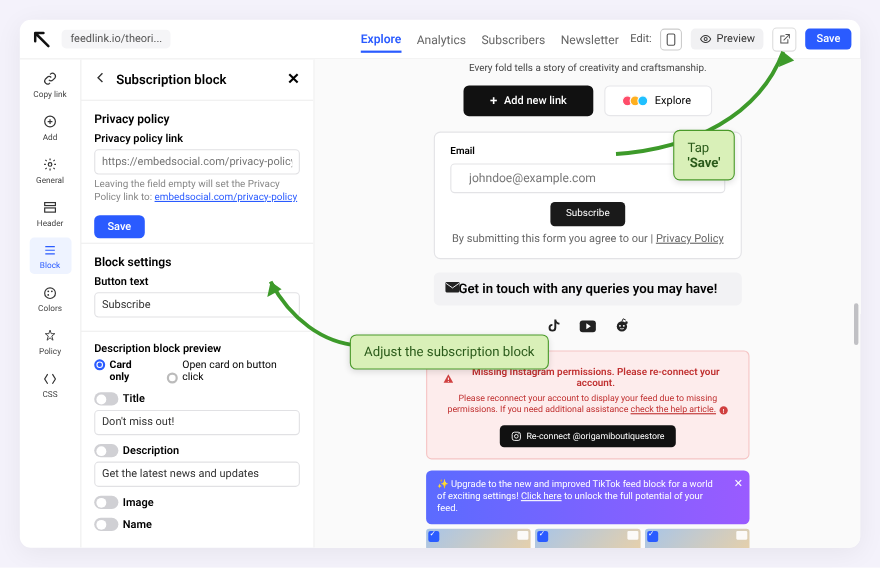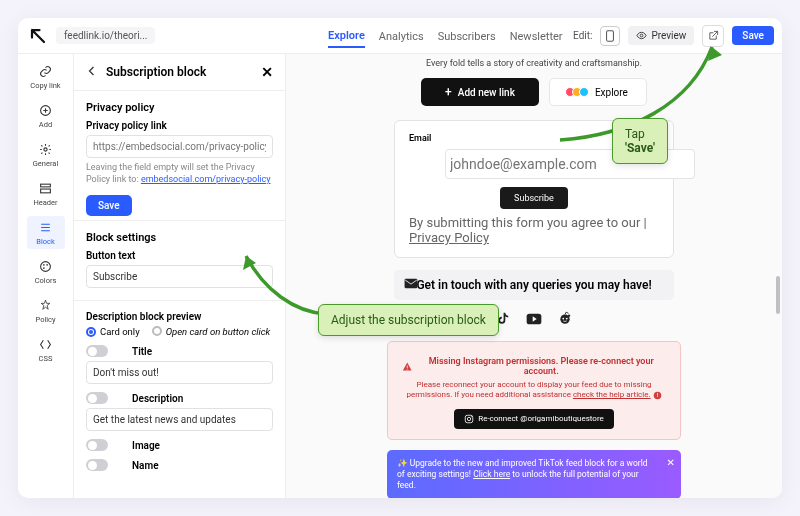--- a/index.html
+++ b/index.html
@@ -39,38 +39,38 @@
   .field-label { font-size: 10px; font-weight: 600; margin-bottom: 4px; }
   .input { width: 100%; border: 1px solid #e1e1e4; border-radius: 4px; padding: 5px 6px; font-size: 10px; color: #333; background:#fff; }
   .input.placeholder { color:#999; }
   .helper { font-size: 9px; color: #888; margin-top: 4px; line-height: 1.3; }
   .helper a { color: #2a5bff; text-decoration: underline; }
   .save-sm { background: #2a5bff; color: #fff; border: none; border-radius: 5px; padding: 5px 12px; font-size: 10px; font-weight:500; margin-top:10px; cursor:pointer; }
   .radio-row { display: flex; gap: 12px; font-size: 9.5px; align-items:center; margin-bottom:8px; }
   .radio { width: 10px; height: 10px; border-radius: 50%; border: 2px solid #2a5bff; display:inline-block; position:relative; }
   .radio.checked::after { content:''; position:absolute; inset:1px; background:#2a5bff; border-radius:50%; }
   .radio.unchecked { border-color:#bbb; }
-  .toggle-row { display: flex; align-items: center; gap: 24px; font-size: 10px; font-weight:600; margin: 8px 0 4px; }
+  .toggle-row { display: flex; align-items: center; gap: 4px; font-size: 10px; font-weight:600; margin: 8px 0 4px; }
   .toggle { width: 22px; height: 12px; background: #d0d0d4; border-radius: 8px; position: relative; cursor:pointer; }
   .toggle::after { content:''; position:absolute; width:9px; height:9px; background:#fff; border-radius:50%; top:1.5px; left:1.5px; }
 
   
   .canvas { flex: 1; background: #fafafa; overflow-y: auto; padding: 0 0 0 0; position:relative; }
   .preview-frame { margin: 0 auto; width: 300px; padding-top: 4px; }
   .tagline { text-align:center; font-size: 9px; color:#444; margin-bottom:10px; }
   .add-link-row { display:flex; gap:10px; justify-content:center; margin-bottom:14px; }
   .add-link-btn { background:#111; color:#fff; border-radius:5px; padding:7px 24px; font-size:10px; font-weight:500; display:flex; align-items:center; gap:6px; cursor:pointer; }
   .explore-btn { background:#fff; border:1px solid #e6e6e9; border-radius:5px; padding:7px 18px; font-size:10px; display:flex; align-items:center; gap:4px; cursor:pointer; }
   .ig-dots { display:flex; margin-right:2px; }
   .ig-dot { width:10px; height:10px; border-radius:50%; margin-left:-3px; border:1.5px solid #fff; }
   .card { border:1px solid #e3e3e6; border-radius:6px; padding:12px 14px; background:#fff; margin:0 auto 12px; width:280px; }
   .card-label { font-size:9px; font-weight:600; margin-bottom:6px; }
-  .email-input { width:100%; border:1px solid #e3e3e6; border-radius:4px; padding:6px 4px; font-size:14px; color:#888;margin-left:36px; }
+  .email-input { width:100%; border:1px solid #e3e3e6; border-radius:4px; padding:6px 16px; font-size:11px; color:#888; }
   .subscribe-btn { background:#1a1a1a; color:#fff; border:none; border-radius:4px; padding:6px 14px; font-size:9px; display:block; margin:8px auto 6px; cursor:pointer; }
-  .form-note { font-size:13px; text-align:left; color:#666; }
+  .form-note { font-size:10px; text-align:center; color:#666; }
   .form-note a { color:#666; text-decoration:underline; }
   .contact-bar { background:#f2f2f4; border-radius:5px; padding:8px 10px; display:flex; align-items:center; gap:8px; width:280px; margin:0 auto 10px; font-size:12px; font-weight:600; justify-content:center; }
   .env-icon { width:14px; color:#222; position:absolute; left:10px; }
   .contact-bar { position:relative; }
   .socials { display:flex; gap:16px; justify-content:center; margin:8px 0 12px; color:#222; }
   .warn-box { background:#fdecec; border:1px solid #f5c4c4; border-radius:5px; padding:10px 14px; width:294px; margin:0 auto 10px; text-align:center; }
   .warn-title { font-size:9px; font-weight:600; color:#c03030; margin:4px 0 4px; display:flex; align-items:center; justify-content:center; gap:4px; }
   .warn-body { font-size:8px; color:#c03030; line-height:1.3; }
   .warn-body a { color:#c03030; text-decoration:underline; }
   .reconnect-btn { background:#111; color:#fff; border-radius:4px; padding:5px 10px; font-size:8px; display:inline-flex; align-items:center; gap:4px; margin-top:8px; cursor:pointer;justify-content:space-between; }
@@ -225,25 +225,25 @@
 
       <div class="section" style="border-top:1px solid #eee; margin-top:0;">
         <div class="section-title">Block settings</div>
         <div class="field-label">Button text</div>
         <input class="input" value="Subscribe" style="">
       </div>
 
       <div class="section" style="border-top:1px solid #eee; margin-top:8px;">
         <div class="field-label">Description block preview</div>
         <div class="radio-row">
-          <label style="display:flex;align-items:center;gap:4px;">
+          <label style="display:flex;align-items:flex-start;gap:4px;font-weight:bold;">
               <span class="radio checked"></span>
               <span>Card only</span>
             </label>
-          <label style="display:flex;align-items:flex-start;gap:4px;font-style:italic;">
+          <label style="display:flex;align-items:flex-end;gap:4px;">
               <span class="radio unchecked"></span>
               <span>Open card on button click</span>
             </label>
         </div>
         <div class="toggle-row">
             <div class="toggle"></div>
             <span>Title</span>
           </div>
         <input class="input" value="Don't miss out!" style="">
         <div class="toggle-row">

